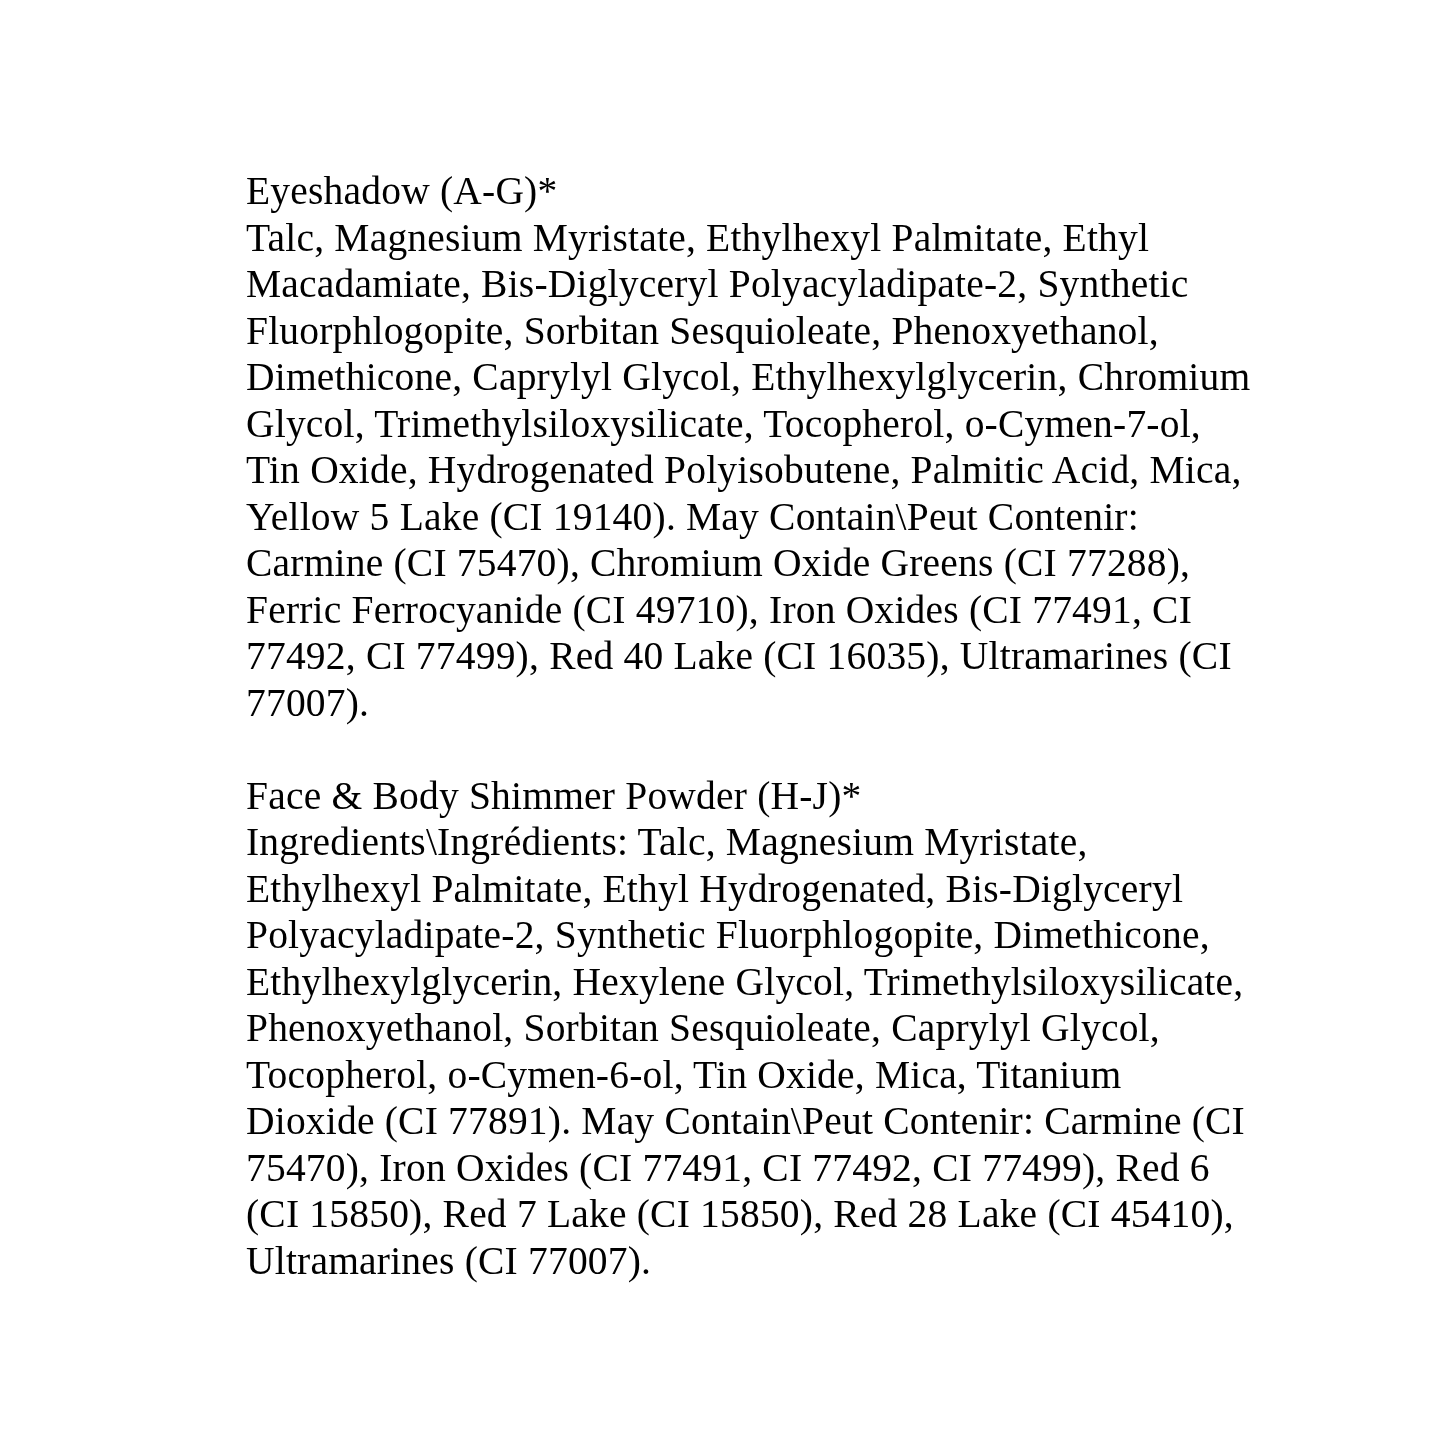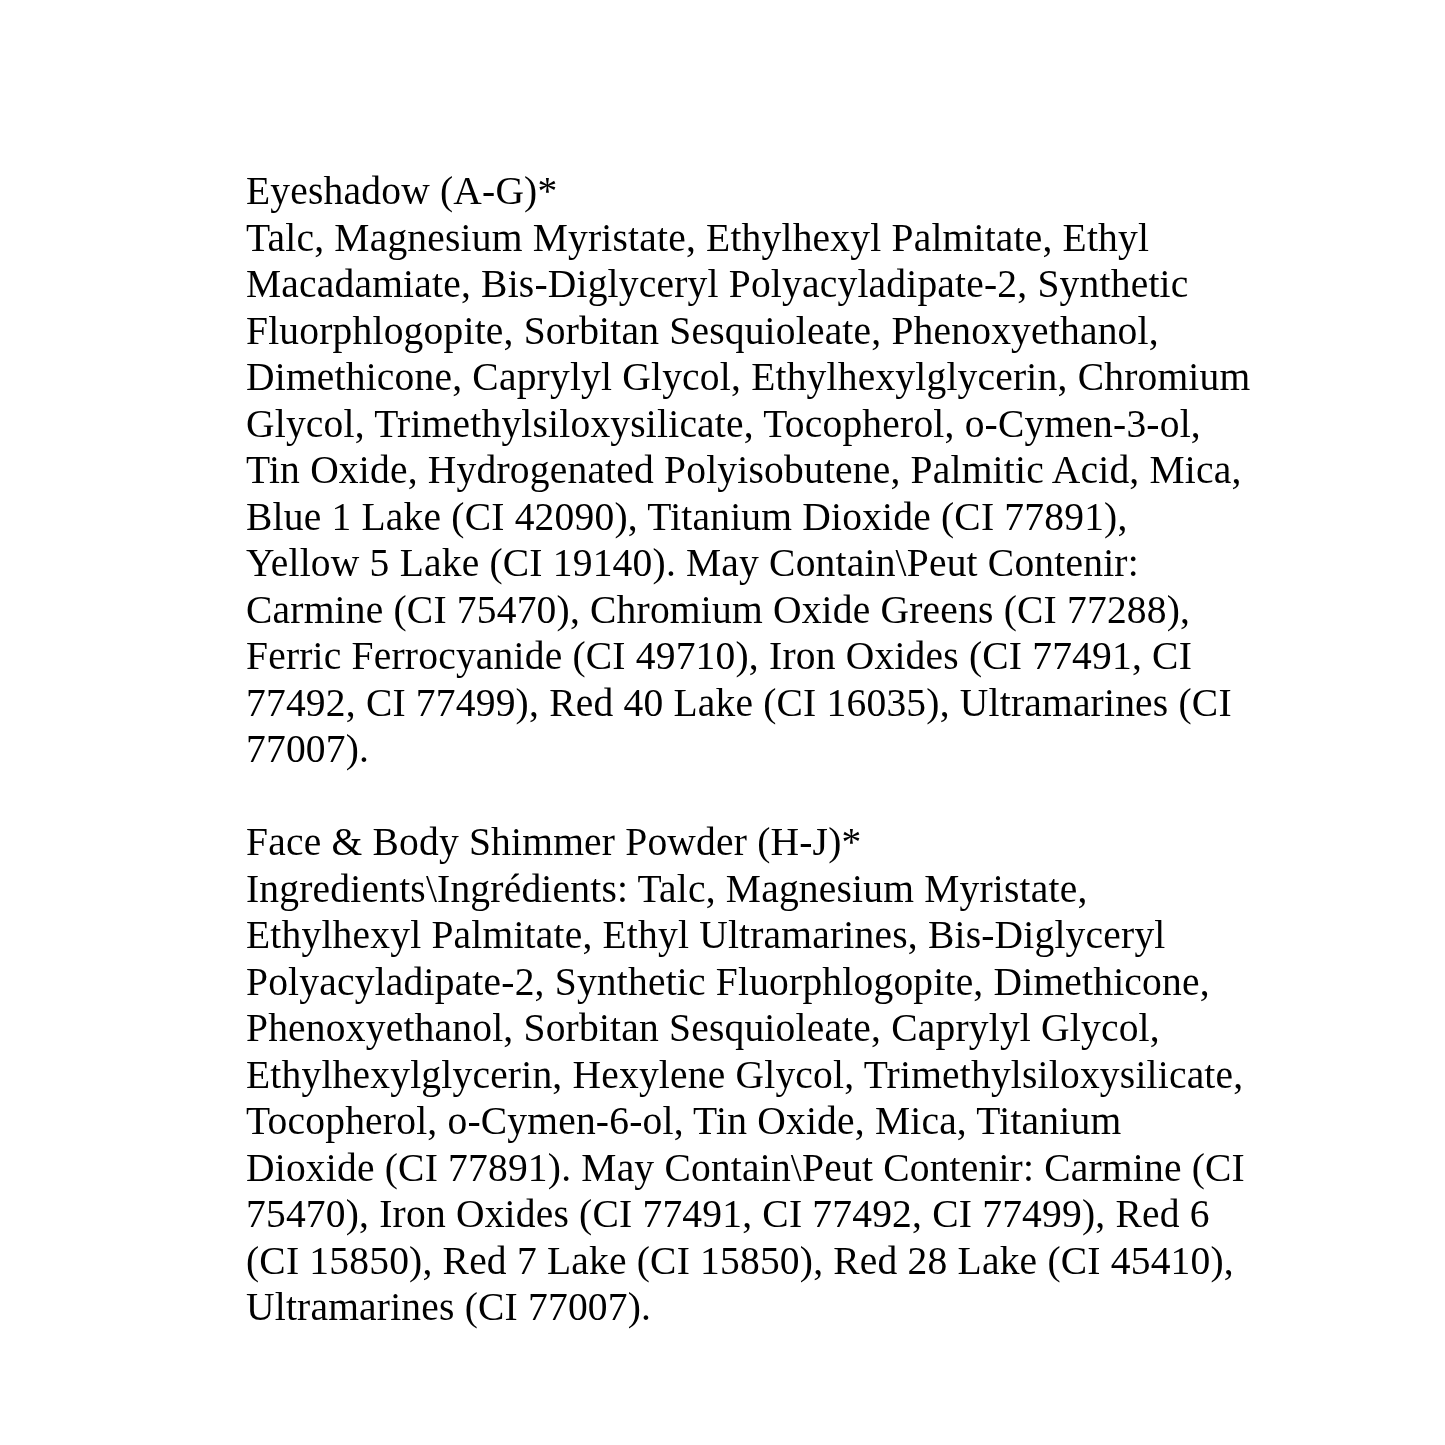--- a/index.html
+++ b/index.html
@@ -37,39 +37,38 @@
 <div class="page" style="background: rgb(255, 255, 255); color: rgb(0, 0, 0); margin-top: 24px;">
   <div class="content">
 
     <section class="ingredient-section">
       <div class="text-line">Eyeshadow (A-G)*</div>
       <div class="section-lines">
           <div class="text-line">Talc, Magnesium Myristate, Ethylhexyl Palmitate, Ethyl</div>
           <div class="text-line">Macadamiate, Bis-Diglyceryl Polyacyladipate-2, Synthetic</div>
           <div class="text-line">Fluorphlogopite, Sorbitan Sesquioleate, Phenoxyethanol,</div>
           <div class="text-line">Dimethicone, Caprylyl Glycol, Ethylhexylglycerin, Chromium</div>
-          <div class="text-line">Glycol, Trimethylsiloxysilicate, Tocopherol, o-Cymen-3-ol,</div>
+          <div class="text-line">Glycol, Trimethylsiloxysilicate, Tocopherol, o-Cymen-7-ol,</div>
           <div class="text-line">Tin Oxide, Hydrogenated Polyisobutene, Palmitic Acid, Mica,</div>
-          <div class="text-line">Blue 1 Lake (CI 42090), Titanium Dioxide (CI 77891),</div>
           <div class="text-line">Yellow 5 Lake (CI 19140). May Contain\Peut Contenir:</div>
           <div class="text-line">Carmine (CI 75470), Chromium Oxide Greens (CI 77288),</div>
           <div class="text-line">Ferric Ferrocyanide (CI 49710), Iron Oxides (CI 77491, CI</div>
           <div class="text-line">77492, CI 77499), Red 40 Lake (CI 16035), Ultramarines (CI</div>
           <div class="text-line">77007).</div>
         </div>
     </section>
 
     <section class="ingredient-section section-gap">
       <div class="text-line">Face &amp; Body Shimmer Powder (H-J)*</div>
       <div class="section-lines">
           <div class="text-line">Ingredients\Ingrédients: Talc, Magnesium Myristate,</div>
-          <div class="text-line">Ethylhexyl Palmitate, Ethyl Ultramarines, Bis-Diglyceryl</div>
+          <div class="text-line">Ethylhexyl Palmitate, Ethyl Hydrogenated, Bis-Diglyceryl</div>
           <div class="text-line">Polyacyladipate-2, Synthetic Fluorphlogopite, Dimethicone,</div>
+          <div class="text-line">Ethylhexylglycerin, Hexylene Glycol, Trimethylsiloxysilicate,</div>
           <div class="text-line">Phenoxyethanol, Sorbitan Sesquioleate, Caprylyl Glycol,</div>
-          <div class="text-line">Ethylhexylglycerin, Hexylene Glycol, Trimethylsiloxysilicate,</div>
           <div class="text-line">Tocopherol, o-Cymen-6-ol, Tin Oxide, Mica, Titanium</div>
           <div class="text-line">Dioxide (CI 77891). May Contain\Peut Contenir: Carmine (CI</div>
           <div class="text-line">75470), Iron Oxides (CI 77491, CI 77492, CI 77499), Red 6</div>
           <div class="text-line">(CI 15850), Red 7 Lake (CI 15850), Red 28 Lake (CI 45410),</div>
           <div class="text-line">Ultramarines (CI 77007).</div>
         </div>
     </section>
 
   </div>
 </div>

